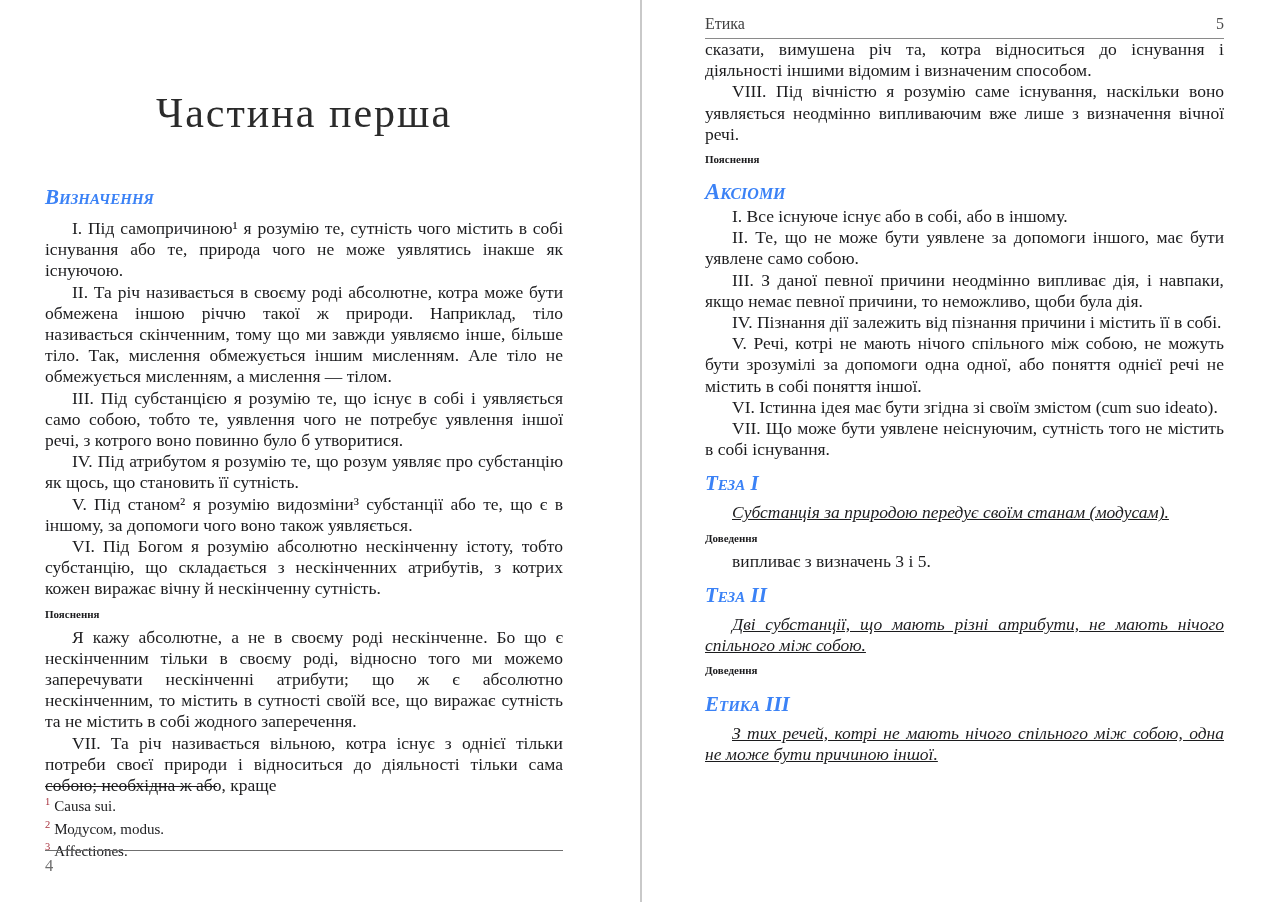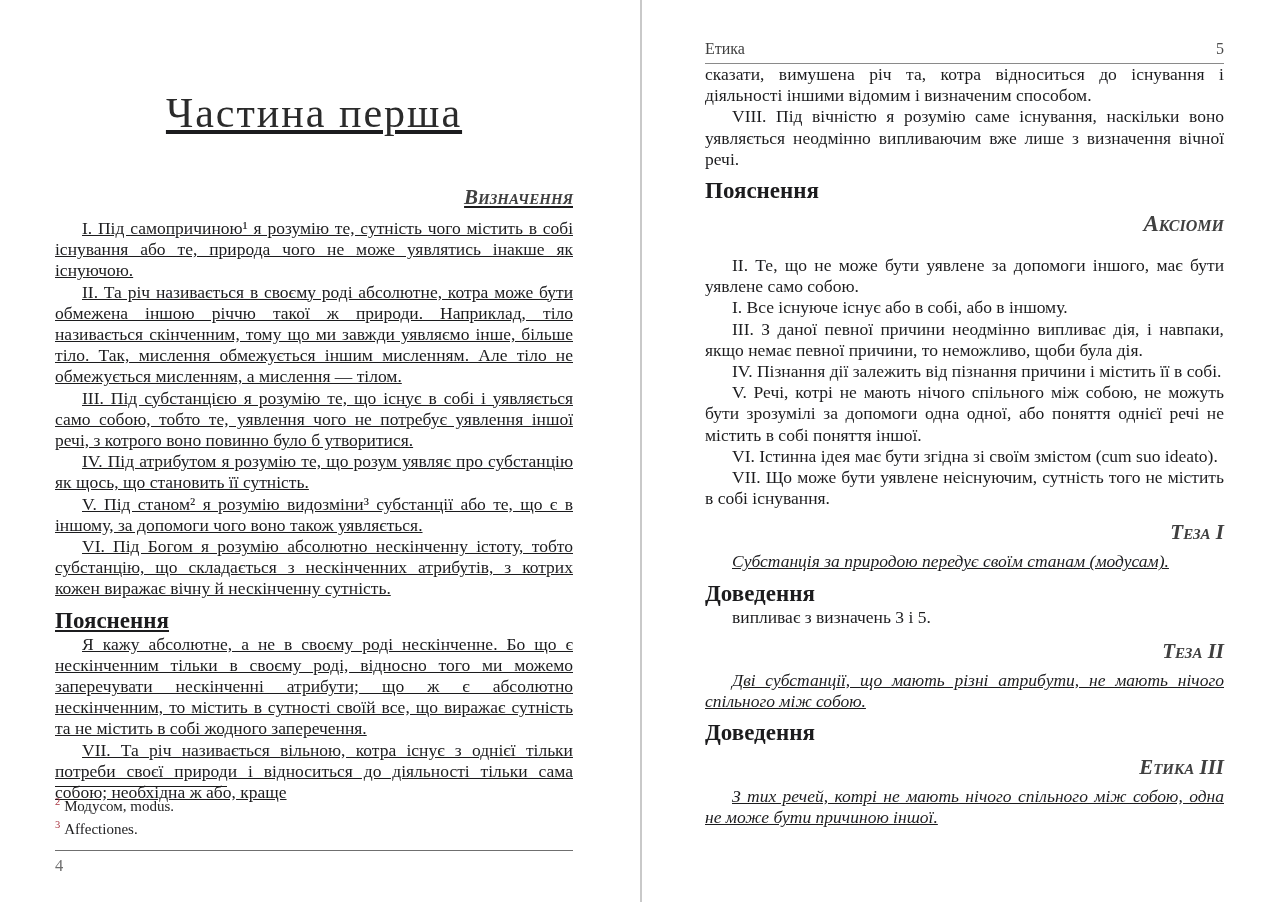--- a/index.html
+++ b/index.html
@@ -2,36 +2,36 @@
 <html lang="uk"><head>
 <meta charset="utf-8">
 <style>
   html,body{margin:0;padding:0;}
   body{
     width:1281px;height:902px;position:relative;overflow:hidden;
     background:#ffffff;color:#1c1c1e;
     font-family:"Liberation Serif", serif;
   }
   .page{position:absolute;top:0;height:902px;}
-  .page-left{left:55px;width:518px;text-decoration:underline;}
+  .page-left{left:45px;width:518px;}
   .page-right{left:705px;width:519px;}
   .divider{position:absolute;left:640px;top:0;width:2px;height:902px;background:#c9c9c9;}
 
   
   p.body-text{
     font-size:17.5px;line-height:21.2px;margin:0;
     text-align:justify;text-indent:27px;
   }
   p.noindent{text-indent:0;}
   .sub-heading{
-    font-size:23px;font-weight:bold;margin:10px 0 2px 0;line-height:22px;
+    font-size:11px;font-weight:bold;margin:3px 0 2px 0;line-height:22px;
   }
   .center-heading{
-    text-align:right;font-style:italic;font-variant:small-caps;
-    margin:0;font-weight:bold;color:#404040;
+    text-align:left;font-style:italic;font-variant:small-caps;
+    margin:0;font-weight:bold;color:#3b82f6;
   }
 
   
   .part-title{
     margin-top:88px;text-align:center;
     font-weight:300;color:#2b2b2b;
     font-size:42px;line-height:50px;letter-spacing:2px;
   }
   .definitions-heading{
     margin-top:46px;margin-bottom:8px;font-size:21px;line-height:26px;
@@ -48,28 +48,28 @@
   .page-footer{
     position:absolute;top:850px;left:0;right:0;
     border-top:1px solid #6f6f6f;
   }
   .page-number-left{
     font-size:16.5px;color:#6e6e6e;padding-top:5px;
   }
 
   
   .running-header{
-    padding-top:40px;display:flex;justify-content:space-between;align-items:baseline;
+    padding-top:15px;display:flex;justify-content:space-between;align-items:baseline;
     font-size:16px;color:#3f3f3f;
     border-bottom:1px solid #8a8a8a;padding-bottom:5px;
   }
   .running-header .pn{color:#4a4a4a;}
   .first-para{margin-top:24px;}
   .axioms-heading{
-    margin-top:8px;margin-bottom:17px;font-size:23px;line-height:28px;font-weight:600;
+    margin-top:8px;margin-bottom:0;font-size:23px;line-height:28px;font-weight:600;
   }
   .thesis-heading{
     margin-top:10px;margin-bottom:6px;font-size:21px;line-height:26px;
   }
   .statement{font-style:italic;text-decoration:underline;}
 </style>
 </head>
 <body>
 
 <div class="page page-left">
@@ -87,20 +87,21 @@
   <p class="body-text">V. Під станом² я розумію видозміни³ субстанції або те, що є в іншому, за допомоги чого воно також уявляється.</p>
   <p class="body-text">VI. Під Богом я розумію абсолютно нескінченну істоту, тобто субстанцію, що складається з нескінченних атрибутів, з котрих кожен виражає вічну й нескінченну сутність.</p>
 
   <h3 class="sub-heading">Пояснення</h3>
 
   <p class="body-text">Я кажу абсолютне, а не в своєму роді нескінченне. Бо що є нескінченним тільки в своєму роді, відносно того ми можемо заперечувати нескінченні атрибути; що ж є абсолютно нескінченним, то містить в сутності своїй все, що виражає сутність та не містить в собі жодного заперечення.</p>
   <p class="body-text">VII. Та річ називається вільною, котра існує з однієї тільки потреби своєї природи і відноситься до діяльності тільки сама собою; необхідна ж або, краще</p>
 
   <div class="footnotes">
     <div class="footnote-rule"></div>
+    <p class="footnote"><span class="fn-marker">1</span><span>Causa sui.</span></p>
     <p class="footnote"><span class="fn-marker">2</span><span>Модусом, modus.</span></p>
     <p class="footnote"><span class="fn-marker">3</span><span>Affectiones.</span></p>
   </div>
 
   <div class="page-footer">
     <div class="page-number-left">4</div>
   </div>
 </div>
 
 <div class="divider"></div>
@@ -112,22 +113,22 @@
     <span class="pn">5</span>
   </div>
 
   <p class="body-text noindent first-para">сказати, вимушена річ та, котра відноситься до існування і діяльності іншими відомим і визначеним способом.</p>
   <p class="body-text">VIII. Під вічністю я розумію саме існування, наскільки воно уявляється неодмінно випливаючим вже лише з визначення вічної речі.</p>
 
   <h3 class="sub-heading">Пояснення</h3>
 
   <h2 class="center-heading axioms-heading">Аксіоми</h2>
 
+  <p class="body-text">I. Все існуюче існує або в собі, або в іншому.</p>
   <p class="body-text">II. Те, що не може бути уявлене за допомоги іншого, має бути уявлене само собою.</p>
-  <p class="body-text">I. Все існуюче існує або в собі, або в іншому.</p>
   <p class="body-text">III. З даної певної причини неодмінно випливає дія, і навпаки, якщо немає певної причини, то неможливо, щоби була дія.</p>
   <p class="body-text">IV. Пізнання дії залежить від пізнання причини і містить її в собі.</p>
   <p class="body-text">V. Речі, котрі не мають нічого спільного між собою, не можуть бути зрозумілі за допомоги одна одної, або поняття однієї речі не містить в собі поняття іншої.</p>
   <p class="body-text">VI. Істинна ідея має бути згідна зі своїм змістом (cum suo ideato).</p>
   <p class="body-text">VII. Що може бути уявлене неіснуючим, сутність того не містить в собі існування.</p>
 
   <h2 class="center-heading thesis-heading">Теза I</h2>
   <p class="body-text statement">Субстанція за природою передує своїм станам (модусам).</p>
   <h3 class="sub-heading">Доведення</h3>
   <p class="body-text">випливає з визначень 3 і 5.</p>

